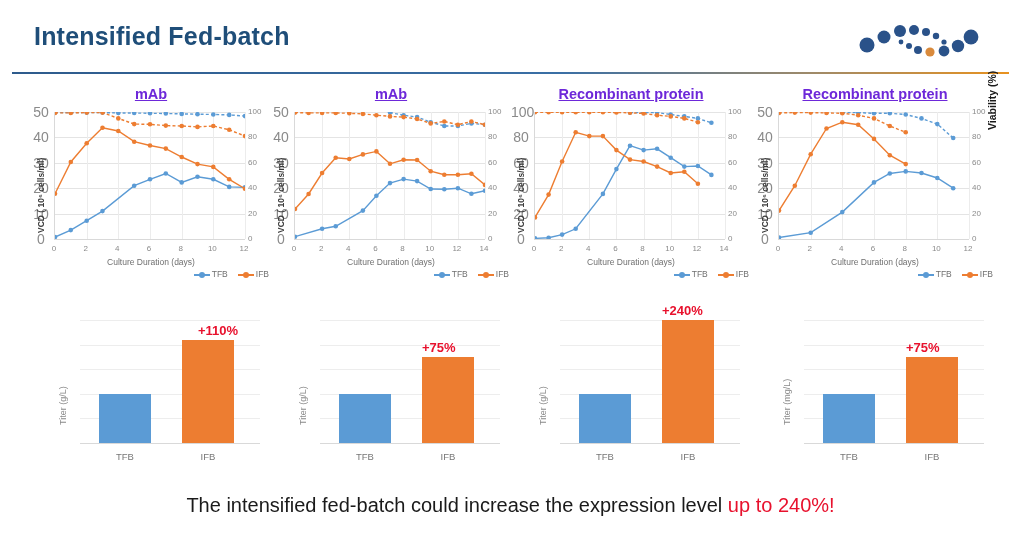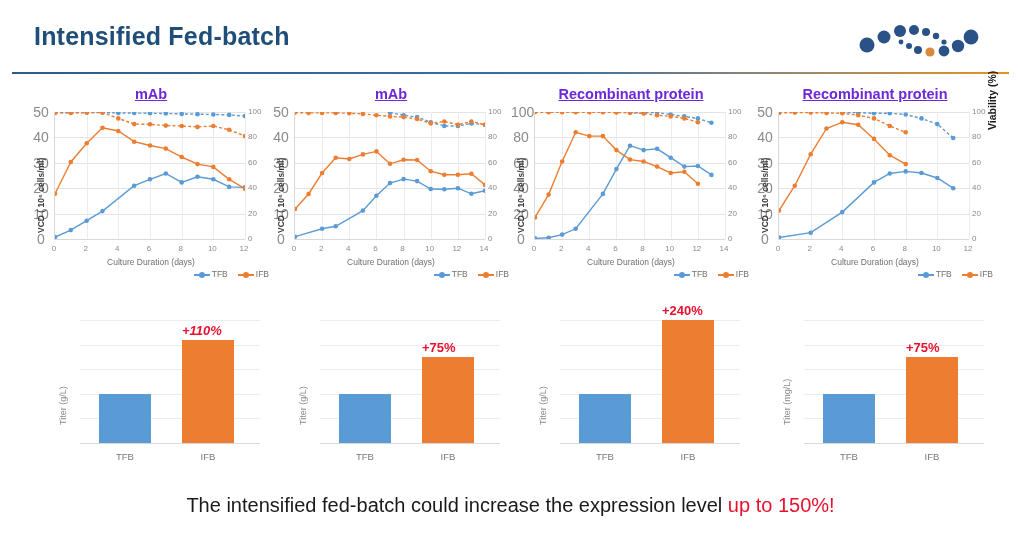--- a/index.html
+++ b/index.html
@@ -475,21 +475,21 @@
       <div class="bgrid" style="top: 110.455px;"></div>
       <div class="bgrid" style="top: 85.9091px;"></div>
       <div class="bgrid" style="top: 61.3636px;"></div>
       <div class="bgrid" style="top: 36.8182px;"></div>
       <div class="bgrid" style="top: 12.2727px;"></div>
       <div class="bar bar-tfb" style="left: 19px; width: 52px; height: 49.0909px;"></div>
       <div class="bar bar-ifb" style="left: 102px; width: 52px; height: 103.091px;"></div>
     </div>
     <div class="bcat" style="left: 62px; top: 151px;">TFB</div>
     <div class="bcat" style="left: 145px; top: 151px;">IFB</div>
-    <div class="pct" style="left: 154px; top: 22.9091px; font-style: italic;">+110%</div>
+    <div class="pct" style="left: 170px; top: 22.9091px;">+110%</div>
     <div class="bylabel" style="left: 30px; top: 125px;">Titer (g/L)</div>
   </div>
 <div class="bpanel b1">
     <div class="bplot">
       <div class="bgrid" style="top: 110.455px;"></div>
       <div class="bgrid" style="top: 85.9091px;"></div>
       <div class="bgrid" style="top: 61.3636px;"></div>
       <div class="bgrid" style="top: 36.8182px;"></div>
       <div class="bgrid" style="top: 12.2727px;"></div>
       <div class="bar bar-tfb" style="left: 19px; width: 52px; height: 49.0909px;"></div>
@@ -525,14 +525,14 @@
       <div class="bar bar-tfb" style="left: 19px; width: 52px; height: 49.0909px;"></div>
       <div class="bar bar-ifb" style="left: 102px; width: 52px; height: 85.9091px;"></div>
     </div>
     <div class="bcat" style="left: 62px; top: 151px;">TFB</div>
     <div class="bcat" style="left: 145px; top: 151px;">IFB</div>
     <div class="pct" style="left: 154px; top: 40.0909px;">+75%</div>
     <div class="bylabel" style="left: 30px; top: 125px;">Titer (mg/L)</div>
   </div>
 
 <div class="caption">
-  <span>The intensified fed-batch could increase the expression level </span><span class="hl">up to 150%!</span>
+  <span>The intensified fed-batch could increase the expression level </span><span class="hl">up to 240%!</span>
 </div>
 
 </body></html>

